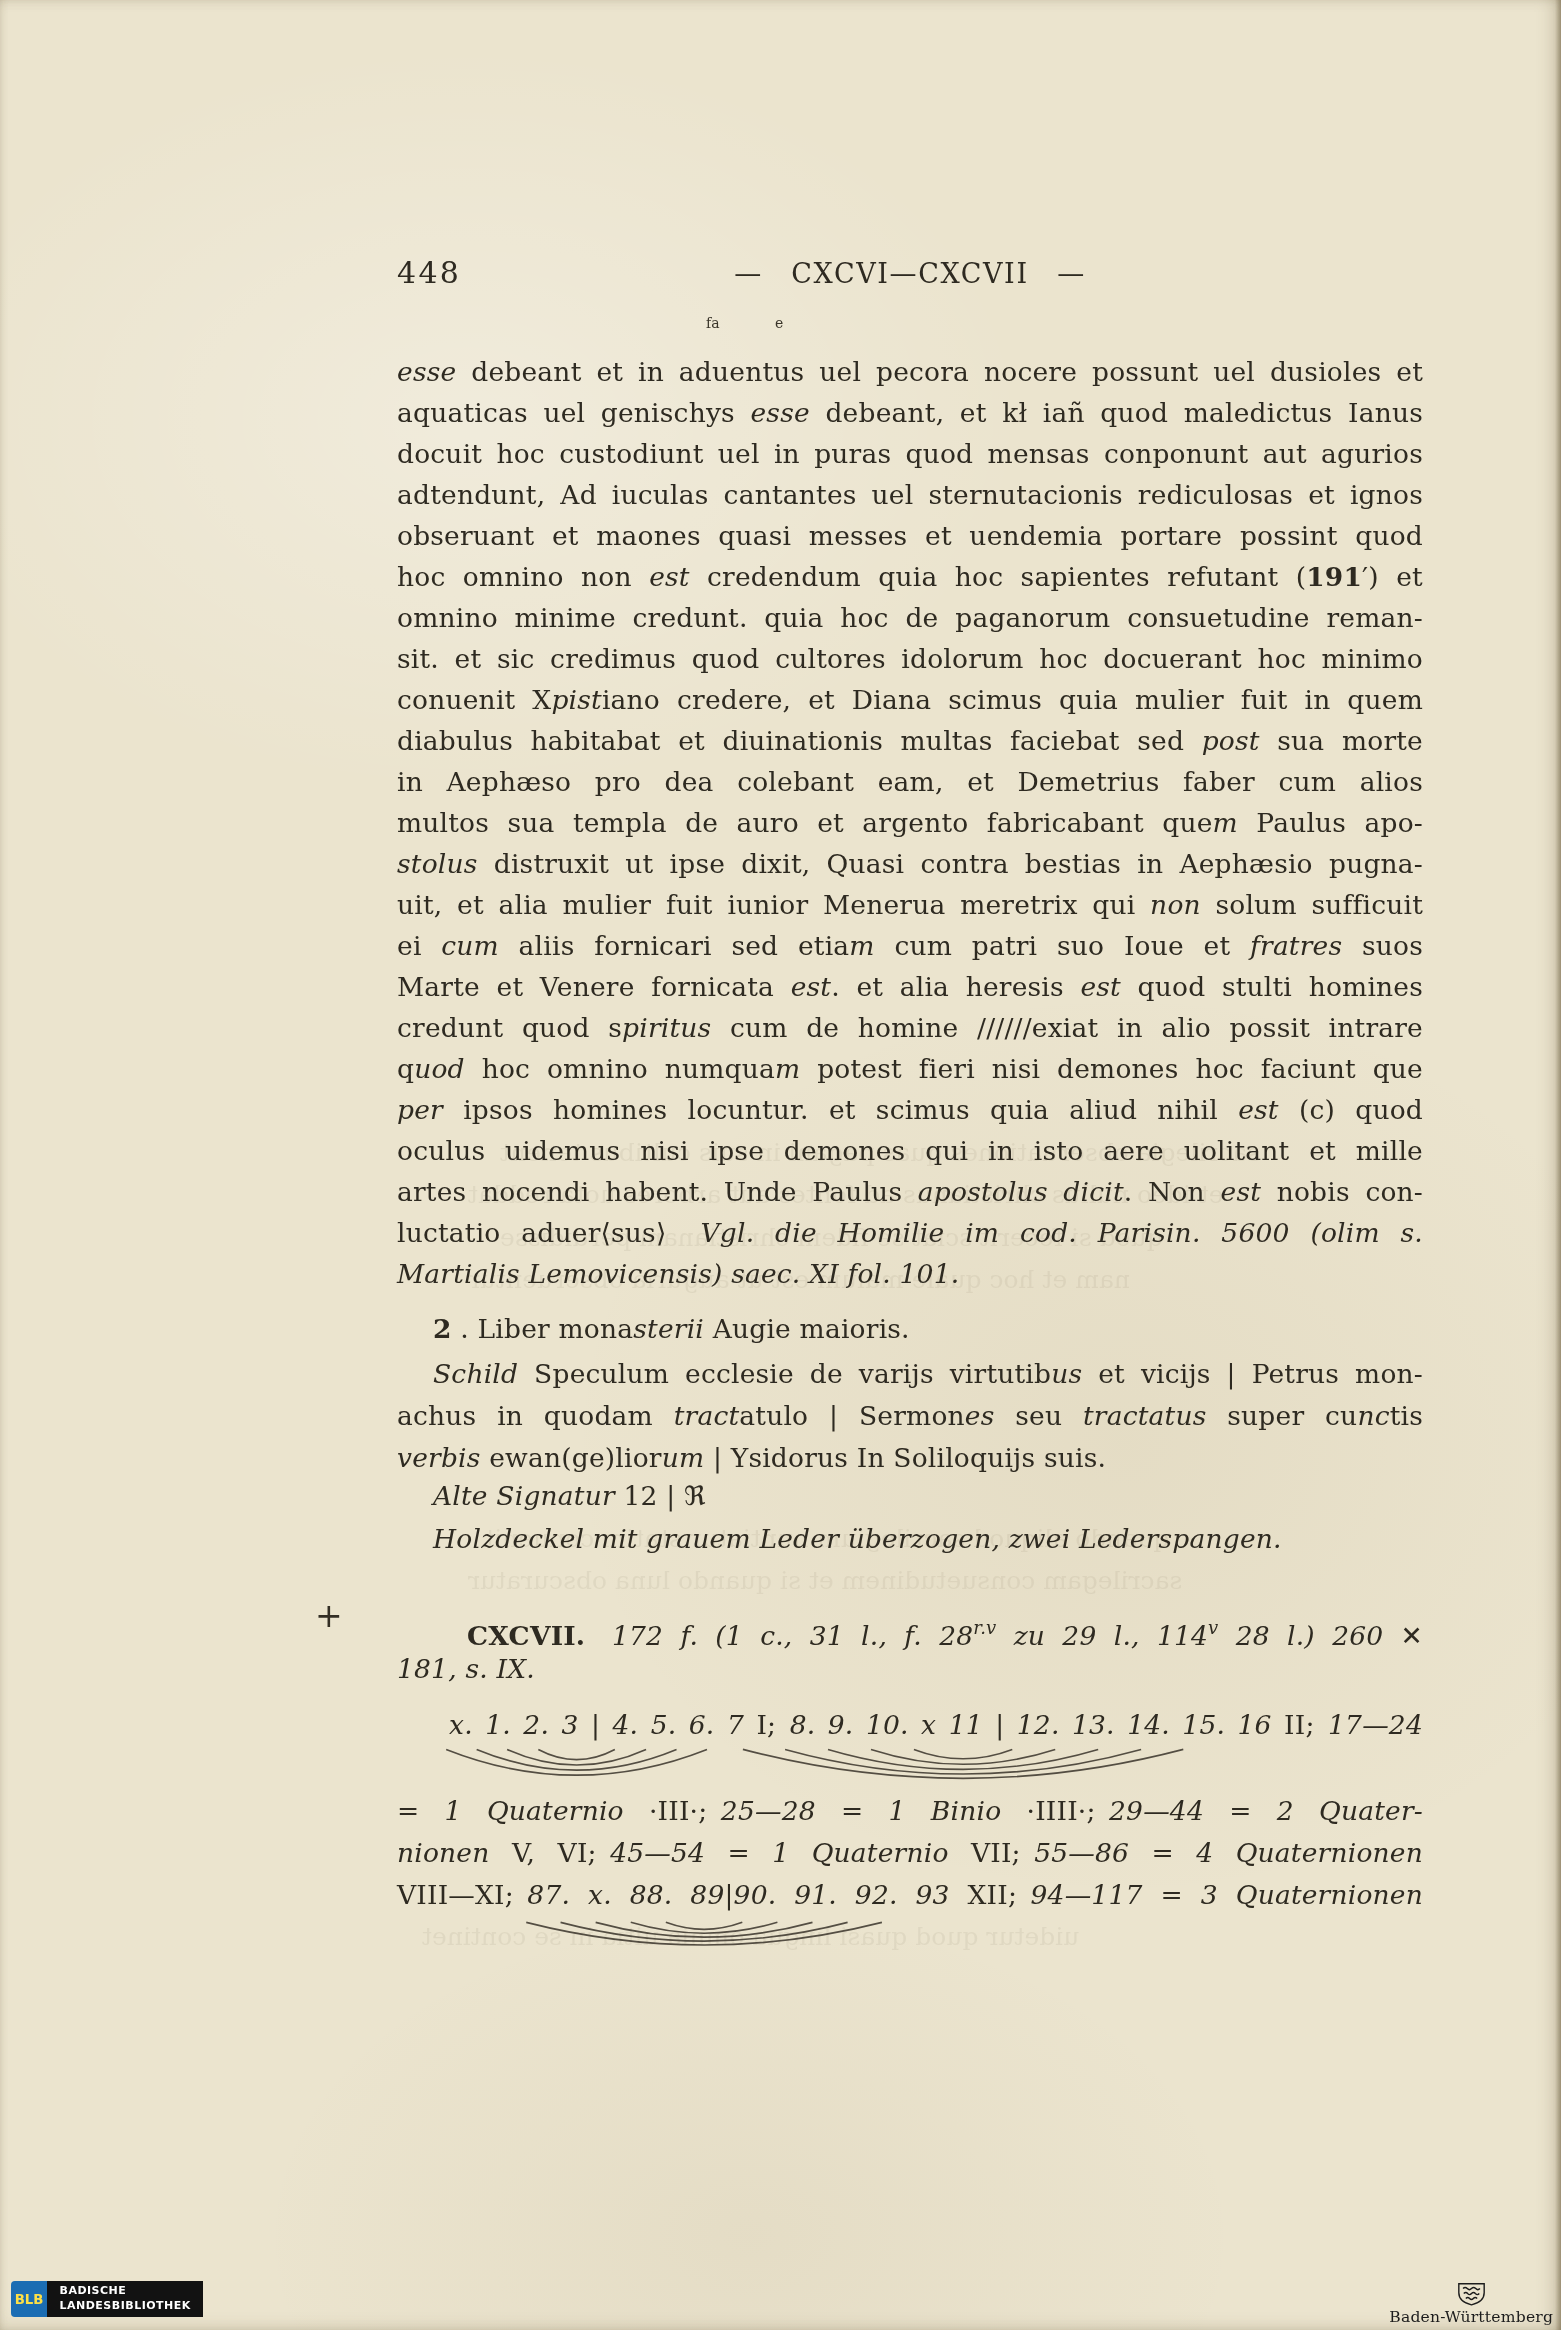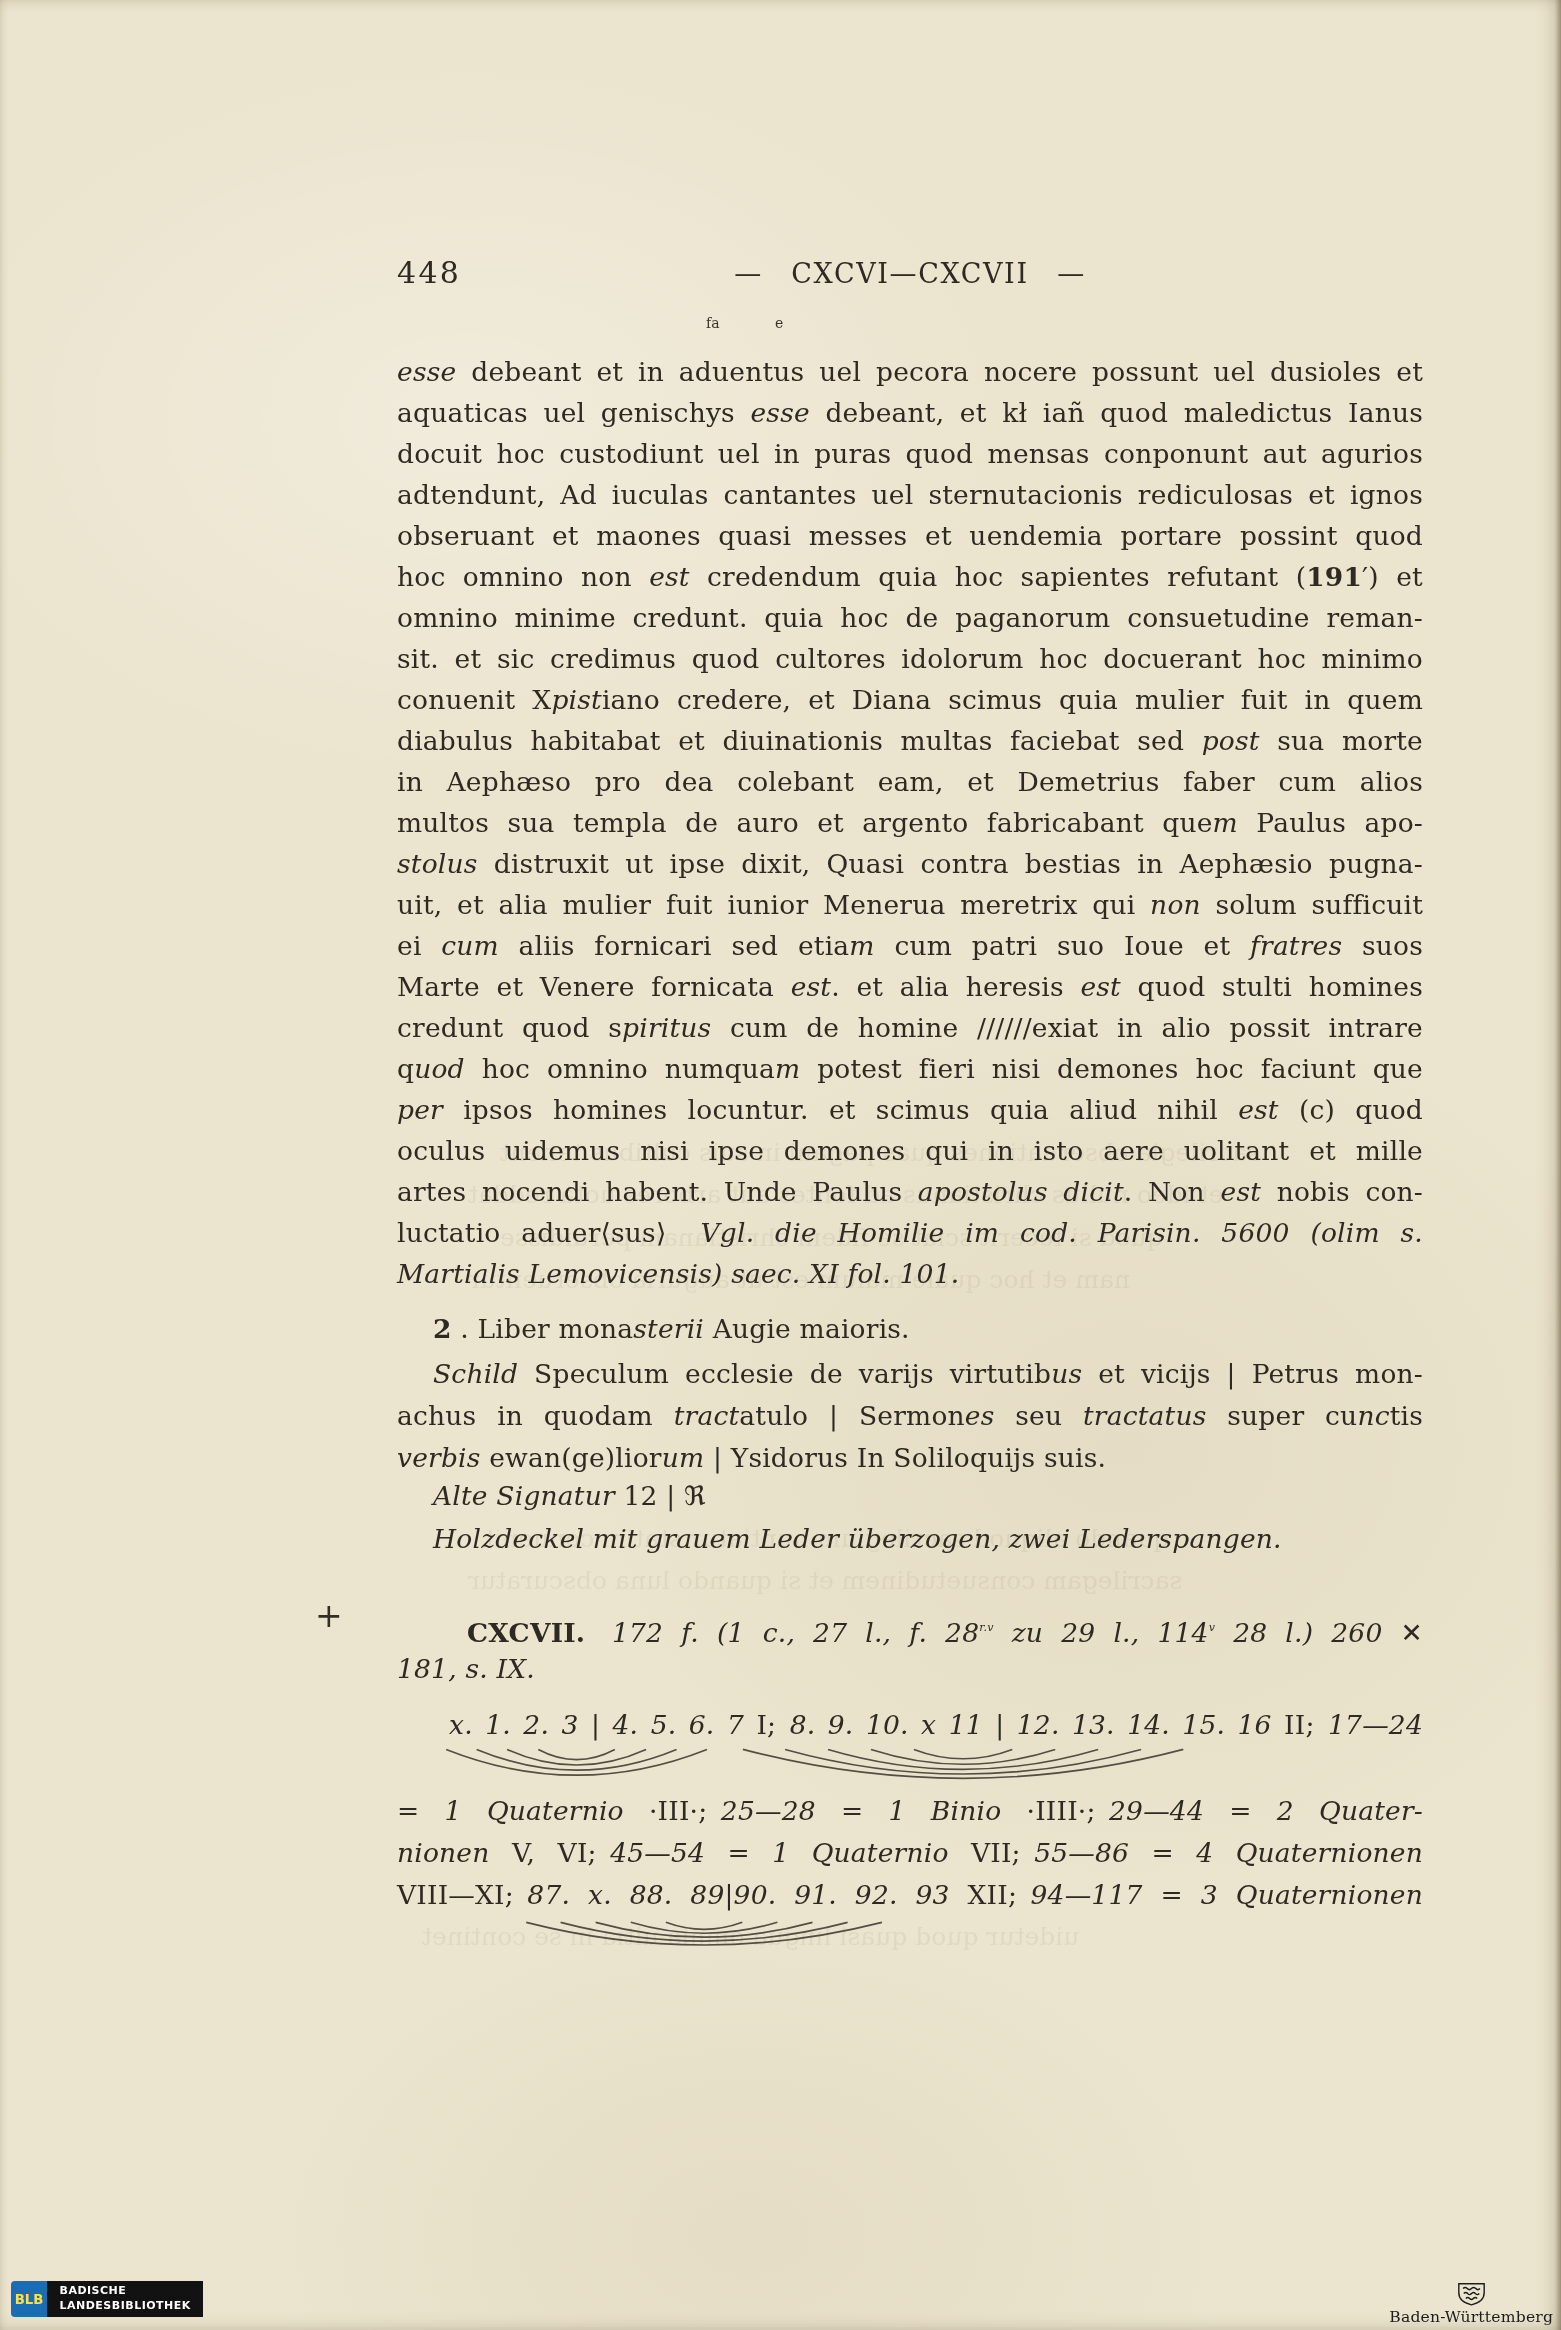--- a/index.html
+++ b/index.html
@@ -30,21 +30,21 @@
   .corr-fa{left:706px;top:315px;}
   .corr-e{left:775px;top:315px;}
 
   .blk{position:absolute;left:397px;width:1026px;font-size:26.5px;letter-spacing:0.2px;}
   .lh53 .line{height:41px;line-height:41px;}
   .lh54 .line{height:42px;line-height:42px;}
   .line{position:relative;}
   .line.j{text-align:justify;text-align-last:justify;}
   .seg.i{font-style:italic;}
   .seg.b{font-weight:700;}
-  .seg.s{font-style:italic;font-size:11px;vertical-align:11px;}
+  .seg.s{font-style:italic;font-size:18px;vertical-align:11px;}
   .seg.f{font-family:"DejaVu Sans","DejaVu Serif",sans-serif;}
   .seg.x{font-family:"DejaVu Sans","DejaVu Serif",sans-serif;}
   .seg.gap{display:inline-block;width:34px;}
 
   .marginplus{position:absolute;left:315px;top:1596px;font-size:33px;color:#332e24;}
 
   .arcs{position:absolute;left:397px;}
   #arcs1{top:1747px;}
   #arcs2{top:1920px;}
 
@@ -119,21 +119,21 @@
       <div class="line j"><span class="seg">achus in quodam </span><span class="seg i">tract</span><span class="seg">atulo | Sermon</span><span class="seg i">es</span><span class="seg"> seu </span><span class="seg i">tractatus</span><span class="seg"> super cu</span><span class="seg i">nc</span><span class="seg">tis</span></div>
       <div class="line"><span class="seg i">verbis</span><span class="seg"> ewan(ge)lior</span><span class="seg i">um</span><span class="seg"> | Ysidorus In Soliloquijs suis.</span></div>
     </div>
   <div class="blk lh53" style="top:1475px">
       <div class="line" style="padding-left: 36px;"><span class="seg i">Alte Signatur</span><span class="seg"> 12 | </span><span class="seg f">ℜ</span></div>
     </div>
   <div class="blk lh53" style="top:1518px">
       <div class="line" style="padding-left: 36px;"><span class="seg i">Holzdeckel mit grauem Leder überzogen, zwei Lederspangen.</span></div>
     </div>
   <div class="blk lh53" style="top:1607px">
-      <div class="line j" style="padding-left: 70px;"><span class="seg b">CXCVII.</span><span class="seg"> </span><span class="seg i">172 f. (1 c., 27 l., f. 28</span><span class="seg s">r.v</span><span class="seg i"> zu 29 l., 114</span><span class="seg s">v</span><span class="seg i"> 28 l.) 260 </span><span class="seg x">✕</span></div>
+      <div class="line j" style="padding-left: 70px;"><span class="seg b">CXCVII.</span><span class="seg"> </span><span class="seg i">172 f. (1 c., 31 l., f. 28</span><span class="seg s">r.v</span><span class="seg i"> zu 29 l., 114</span><span class="seg s">v</span><span class="seg i"> 28 l.) 260 </span><span class="seg x">✕</span></div>
       <div class="line"><span class="seg i">181, s. IX.</span></div>
     </div>
   <div class="blk lh53" style="top:1704px">
       <div class="line j" style="padding-left: 52px;"><span class="seg i">x. 1. 2. 3 | 4. 5. 6. 7</span><span class="seg"> I; </span><span class="seg i">8. 9. 10. x 11 | 12. 13. 14. 15. 16</span><span class="seg"> II; </span><span class="seg i">17—24</span></div>
     </div>
   <div class="blk lh54" style="top:1790px">
       <div class="line j"><span class="seg i">= 1 Quaternio</span><span class="seg"> ·III·; </span><span class="seg i">25—28 = 1 Binio</span><span class="seg"> ·IIII·; </span><span class="seg i">29—44 = 2 Quater-</span></div>
       <div class="line j"><span class="seg i">nionen</span><span class="seg"> V, VI; </span><span class="seg i">45—54 = 1 Quaternio</span><span class="seg"> VII; </span><span class="seg i">55—86 = 4 Quaternionen</span></div>
       <div class="line j"><span class="seg">VIII—XI; </span><span class="seg i">87. x. 88. 89|90. 91. 92. 93</span><span class="seg"> XII; </span><span class="seg i">94—117 = 3 Quaternionen</span></div>
     </div>

